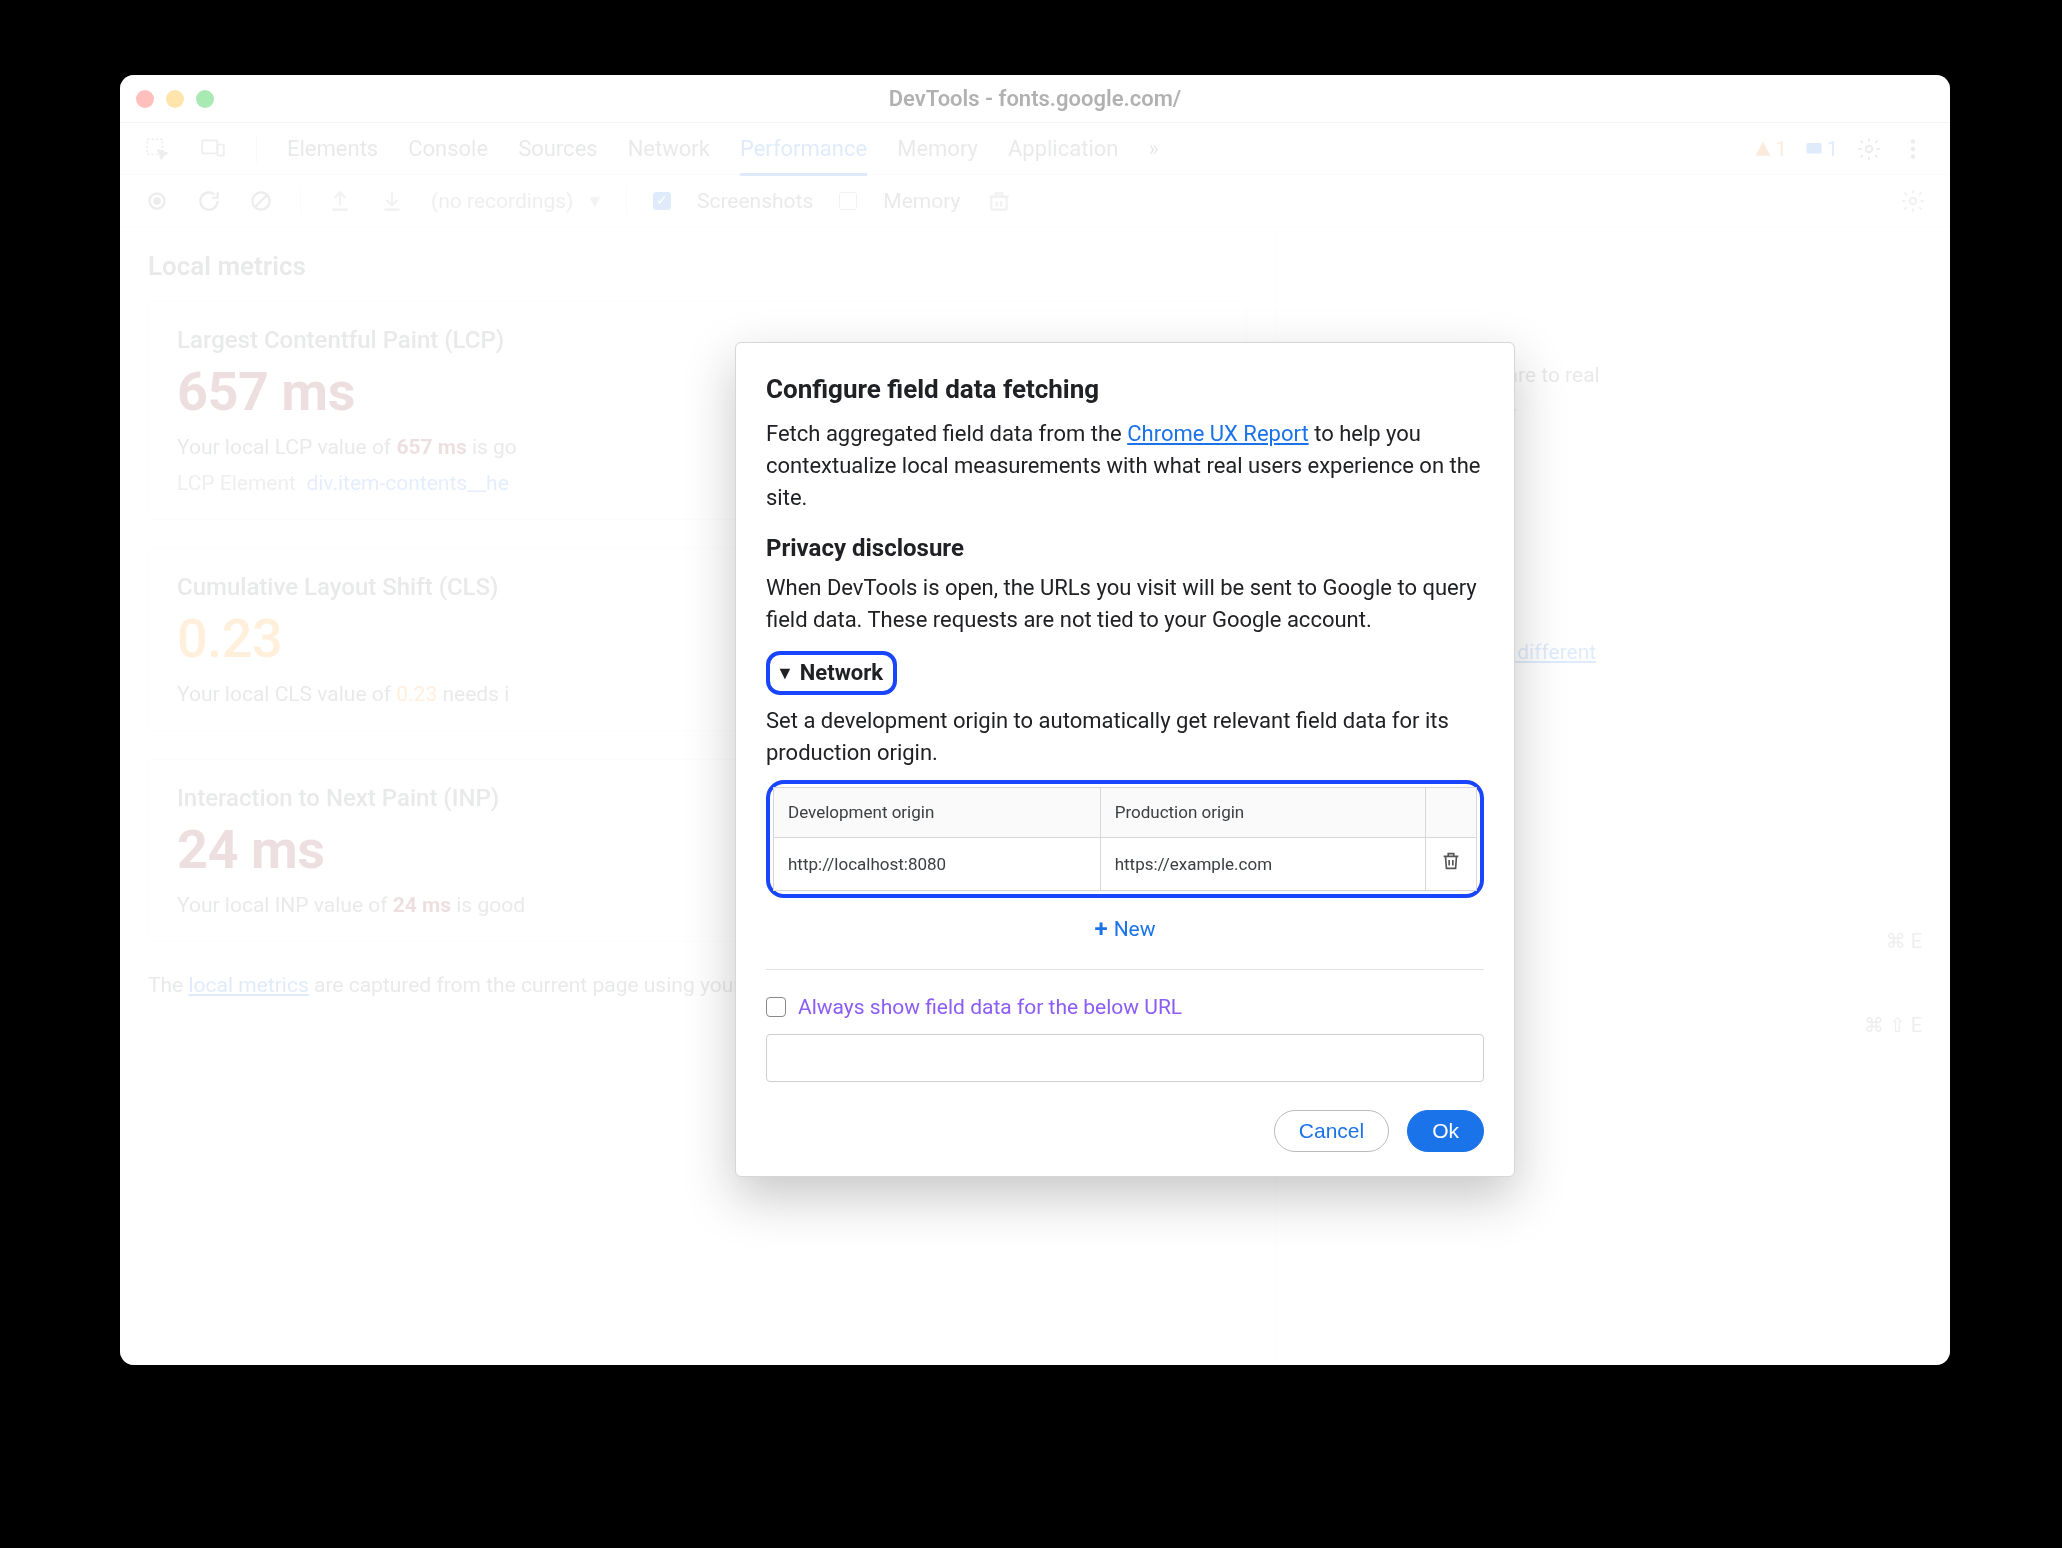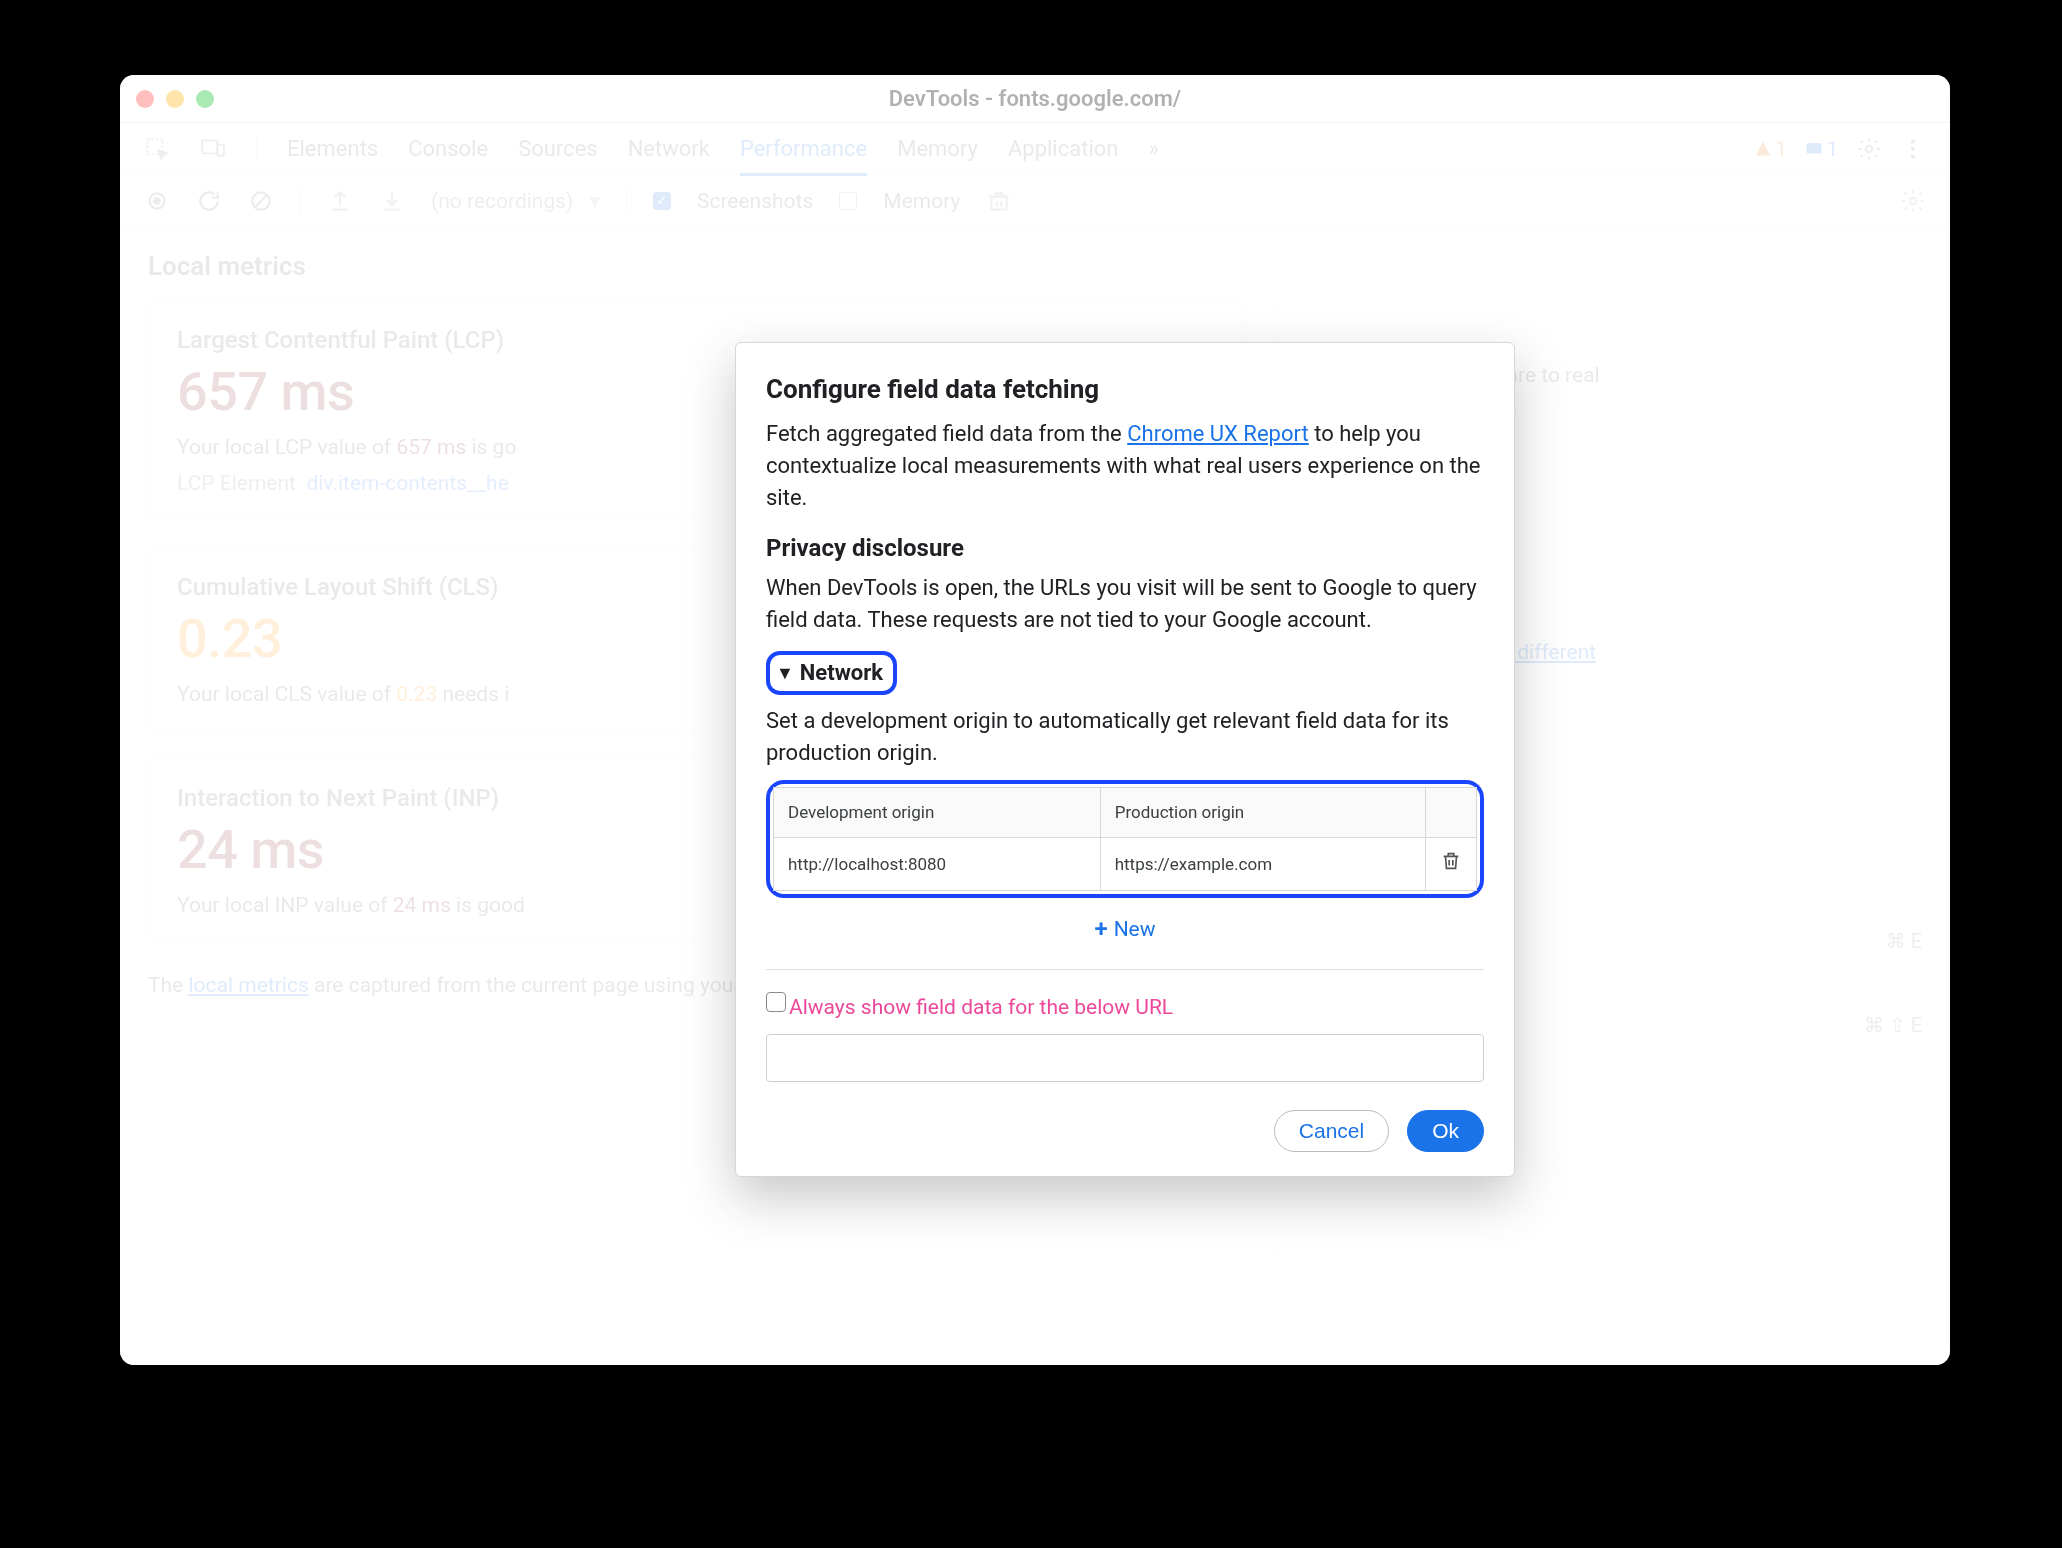--- a/index.html
+++ b/index.html
@@ -110,21 +110,21 @@
   }
 
   .metric-card {
     border: 1px solid #eaeaea;
     border-radius: 6px;
     padding: 24px 28px;
     margin-bottom: 28px;
   }
   .metric-label { font-size: 24px; color: #5f6368; margin-bottom: 6px; font-weight:500; }
   .metric-value { font-size: 54px; font-weight:500; letter-spacing:-0.5px; }
-  .green { color: #7f1d1d; }
+  .green { color: #7f1d1d; font-weight: bold; }
   .orange { color: #ff8c00; }
   .metric-desc { color:#5f6368; margin-top:12px; font-size:21px; }
   .lcp-element-row { margin-top:12px; color:#888; font-size:21px; }
   .lcp-element-row .code { color:#3b82f6; }
 
   .footnote { color:#5f6368; font-size:21px; line-height:1.45; }
   .link { color:#1a73e8; text-decoration: underline; }
 
   
   .rp-head { font-weight:600; color:#5f6368; font-size:24px; margin-top:180px; margin-bottom:10px; }
@@ -198,21 +198,21 @@
   .new-row {
     text-align:center;
     margin-top:14px;
     color:#1a73e8;
     font-size:21px;
   }
   .new-row .plus { font-size:24px; font-weight:600; margin-right:6px; vertical-align:-1px; }
 
   .hr { border:none; border-top:1px solid #e0e0e0; margin:22px 0; }
 
-  .always-row { display:flex; gap:3px; font-size:21px; color:#ec4899; margin-bottom:12px; }
+  .always-row { display:flex; align-items:center; gap:12px; font-size:21px; color:#8b5cf6; margin-bottom:12px; }
   .cb2 { width:20px; height:20px; border:1.5px solid #888; border-radius:4px; }
   .url-input {
     width:100%;
     height:48px;
     border:1px solid #cfcfcf;
     border-radius:4px;
   }
 
   .modal-actions { display:flex; justify-content:flex-end; gap:18px; margin-top:28px; }
   .btn {

